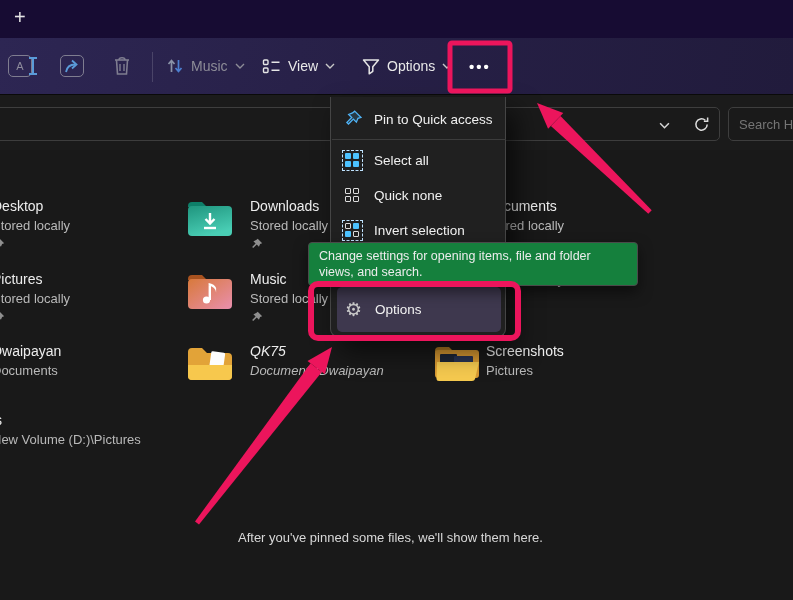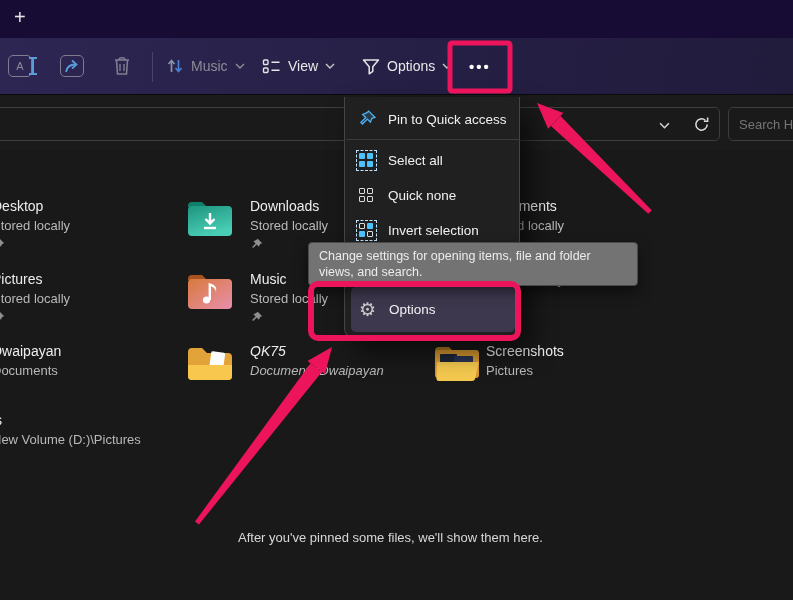--- a/index.html
+++ b/index.html
@@ -32,40 +32,40 @@
 
   
   .fitem { position:absolute; }
   .fname { font-size:14px; color:#ededed; line-height:19px; white-space:nowrap; }
   .fsub  { font-size:13px; color:#b9b9b9; line-height:19px; white-space:nowrap; }
   .pin   { margin-top:3px; }
 
   .emptymsg { position:absolute; left:190px; top:530px; color:#d8d8d8; font-size:13px;margin-left:48px; }
 
   
-  .menu { position:absolute; left:344px; top:97px; width:176px; height:240px; background:#202020;
+  .menu { position:absolute; left:330px; top:97px; width:176px; height:240px; background:#202020;
     border:1px solid #454545; border-top:none; border-radius:0 0 8px 8px; z-index:50;
     box-shadow:10px 14px 26px rgba(0,0,0,.6); }
   .mrow { position:absolute; left:0; width:176px; height:35px; display:flex; align-items:center; color:#f0f0f0; font-size:13.5px; }
   .mrow .mic { width:30px; margin-left:13px; display:flex; align-items:center; }
   .msep { position:absolute; left:1px; top:42px; width:174px; height:1px; background:#3c3c3c; }
   .mopt { position:absolute; left:6px; top:190px; width:164px; height:45px; background:#3e384e;
     border-radius:5px; display:flex; align-items:center; color:#f2f2f2; font-size:13.5px; }
   .mopt .mic { width:30px; margin-left:8px; display:flex; align-items:center; }
   .gear { font-size:19px; color:#c9c9c9; line-height:1; }
 
   
   .selgrid { width:17px; height:17px; display:grid; grid-template-columns:6px 6px; grid-template-rows:6px 6px;
     gap:2px; padding:1px; }
   .selgrid.dashed { outline:1px dashed #bfe3ff; outline-offset:1px; }
   .sq-f { background:#4cc2ff; border-radius:1px; }
   .sq-o { border:1.5px solid #dcdcdc; border-radius:1px; }
 
   
-  .tooltip { position:absolute; left:308px; top:242px; width:330px; height:44px; background:#737373;
+  .tooltip { position:absolute; left:308px; top:242px; width:330px; height:44px; background:#15803d;
     border:1px solid #4a4a4a; border-radius:4px; z-index:60; color:#ececec; font-size:12.5px;
     line-height:16px; padding:5px 10px; box-shadow:0 6px 14px rgba(0,0,0,.5); }
 
   
   .annot { position:absolute; left:0; top:0; width:793px; height:600px; z-index:100; pointer-events:none; }
 </style>
 </head>
 <body>
 
 <div class="stage">

